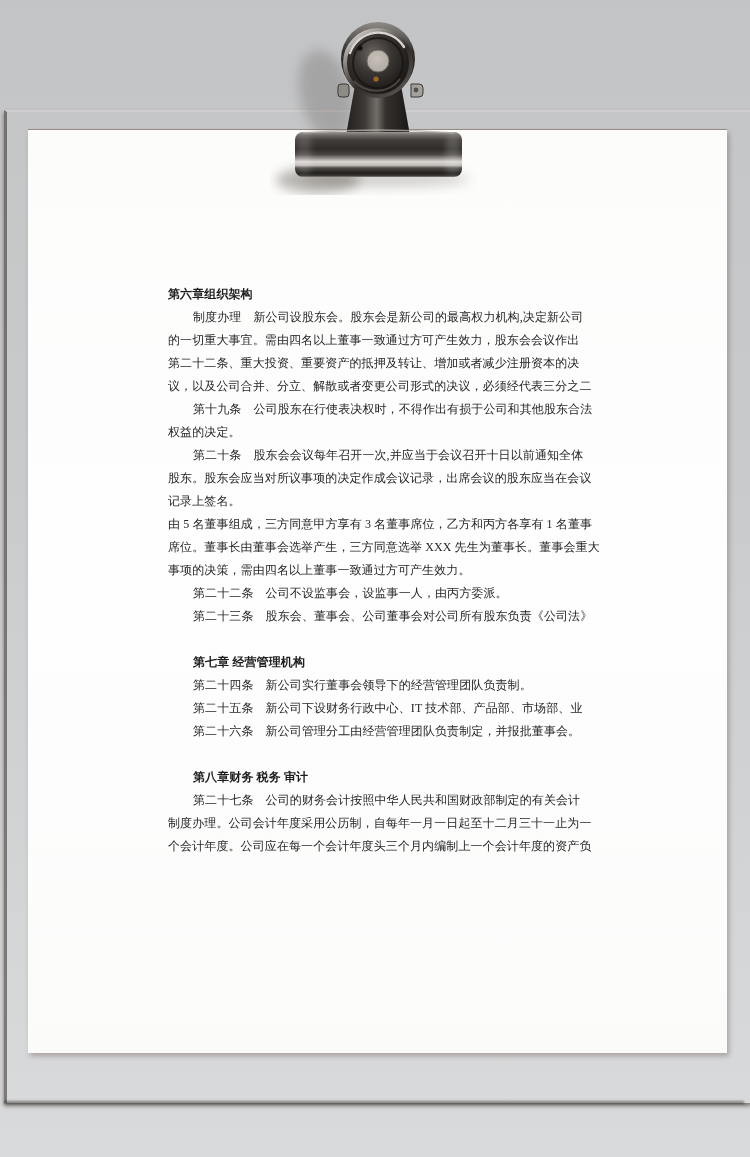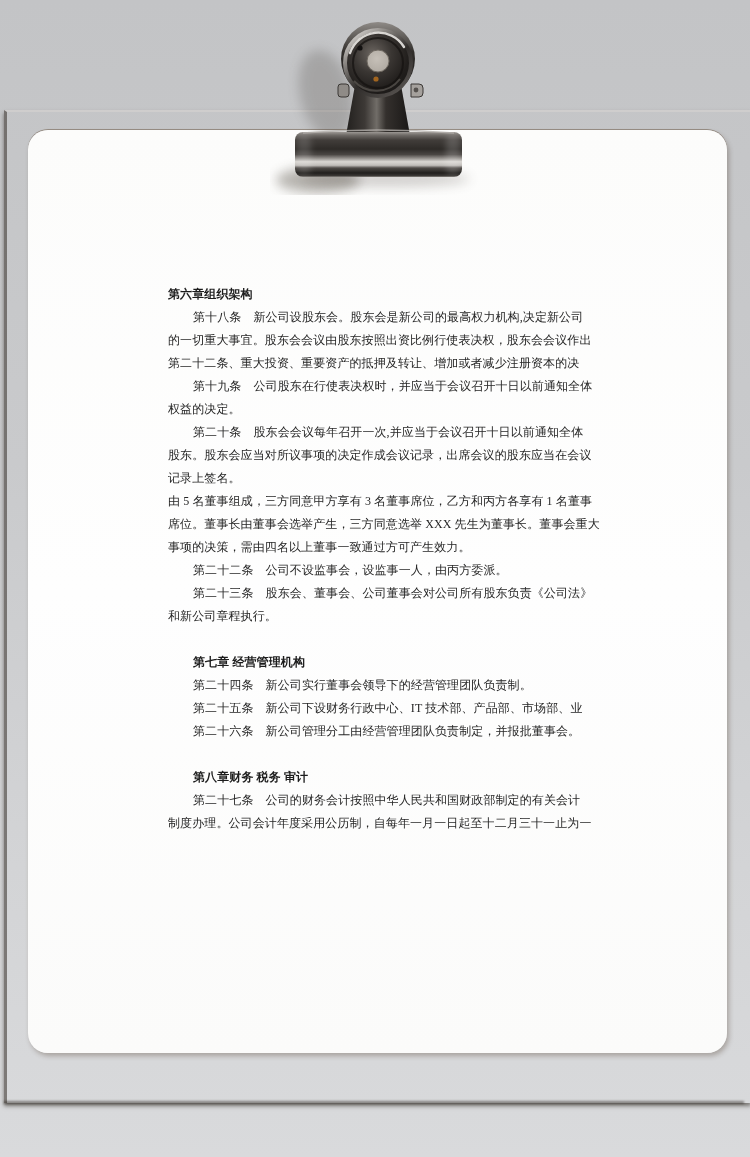--- a/index.html
+++ b/index.html
@@ -17,21 +17,20 @@
     box-shadow:0 3px 4px rgba(40,34,28,0.55);
   }
   .board-bottom-line{
     position:absolute;left:4px;top:1101px;width:740px;height:3px;
     background:rgba(46,40,34,0.5);filter:blur(1px);
   }
   .paper{
     position:absolute;left:28px;top:130px;width:699px;height:923px;
     background:linear-gradient(180deg,#fcfcfb 0%,#fefefe 50%,#fbfbfa 100%);
     box-shadow:0 -1px 0 rgba(96,74,52,0.45), 2px 3px 5px rgba(62,44,26,0.30);
-    border-radius:20px;
   }
   .text-block{
     position:absolute;left:140px;top:153px;width:430px;
     color:#262626;font-size:12px;line-height:23px;
   }
   .line{height:23px;white-space:pre;letter-spacing:0.1px;}
   .line.bold{font-weight:bold;color:#1c1c1c;}
   .line.indent{padding-left:25px;}
   .clip-svg{position:absolute;left:270px;top:15px;width:210px;height:180px;}
 </style>
@@ -39,43 +38,44 @@
 <body>
 
 <div class="scene">
 
   <div class="board"></div>
   <div class="board-bottom-line"></div>
 
   <div class="paper">
     <div class="text-block" id="doc-lines">
         <div class="line bold">第六章组织架构</div>
-        <div class="line indent">第十八条　新公司设股东会。股东会是新公司的最高权力机构,决定新公司</div>
-        <div class="line">的一切重大事宜。股东会会议由股东按照出资比例行使表决权，股东会会议作出</div>
+        <div class="line indent">制度办理　新公司设股东会。股东会是新公司的最高权力机构,决定新公司</div>
+        <div class="line">的一切重大事宜。需由四名以上董事一致通过方可产生效力，股东会会议作出</div>
         <div class="line">第二十二条、重大投资、重要资产的抵押及转让、增加或者减少注册资本的决</div>
-        <div class="line indent">第十九条　公司股东在行使表决权时，并应当于会议召开十日以前通知全体</div>
+        <div class="line">议，以及公司合并、分立、解散或者变更公司形式的决议，必须经代表三分之二</div>
+        <div class="line indent">第十九条　公司股东在行使表决权时，不得作出有损于公司和其他股东合法</div>
         <div class="line">权益的决定。</div>
         <div class="line indent">第二十条　股东会会议每年召开一次,并应当于会议召开十日以前通知全体</div>
         <div class="line">股东。股东会应当对所议事项的决定作成会议记录，出席会议的股东应当在会议</div>
         <div class="line">记录上签名。</div>
         <div class="line">由 5 名董事组成，三方同意甲方享有 3 名董事席位，乙方和丙方各享有 1 名董事</div>
         <div class="line">席位。董事长由董事会选举产生，三方同意选举 XXX 先生为董事长。董事会重大</div>
         <div class="line">事项的决策，需由四名以上董事一致通过方可产生效力。</div>
         <div class="line indent">第二十二条　公司不设监事会，设监事一人，由丙方委派。</div>
         <div class="line indent">第二十三条　股东会、董事会、公司董事会对公司所有股东负责《公司法》</div>
-        <div class="line">和新公司章程执行。</div>
         <div class="line">&nbsp;</div>
         <div class="line bold indent">第七章 经营管理机构</div>
         <div class="line indent">第二十四条　新公司实行董事会领导下的经营管理团队负责制。</div>
         <div class="line indent">第二十五条　新公司下设财务行政中心、IT 技术部、产品部、市场部、业</div>
         <div class="line indent">第二十六条　新公司管理分工由经营管理团队负责制定，并报批董事会。</div>
         <div class="line">&nbsp;</div>
         <div class="line bold indent">第八章财务 税务 审计</div>
         <div class="line indent">第二十七条　公司的财务会计按照中华人民共和国财政部制定的有关会计</div>
         <div class="line">制度办理。公司会计年度采用公历制，自每年一月一日起至十二月三十一止为一</div>
+        <div class="line">个会计年度。公司应在每一个会计年度头三个月内编制上一个会计年度的资产负</div>
       </div>
   </div>
 
   <svg class="clip-svg" viewBox="0 0 210 180" xmlns="http://www.w3.org/2000/svg">
     <defs>
       <filter id="blur6" x="-60%" y="-60%" width="220%" height="220%">
           <feGaussianBlur stdDeviation="6"></feGaussianBlur>
         </filter>
       <filter id="blur3" x="-60%" y="-60%" width="220%" height="220%">
           <feGaussianBlur stdDeviation="3"></feGaussianBlur>

